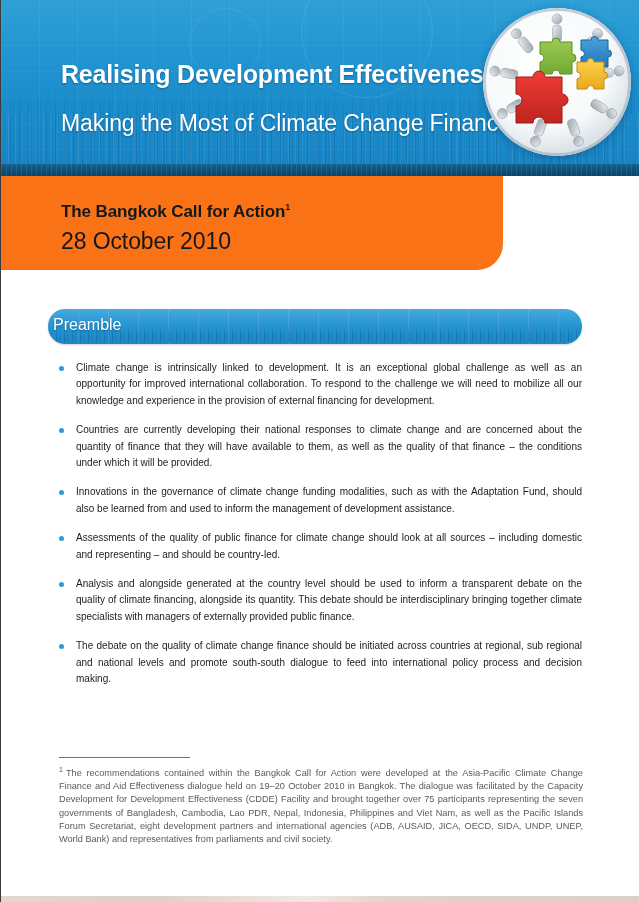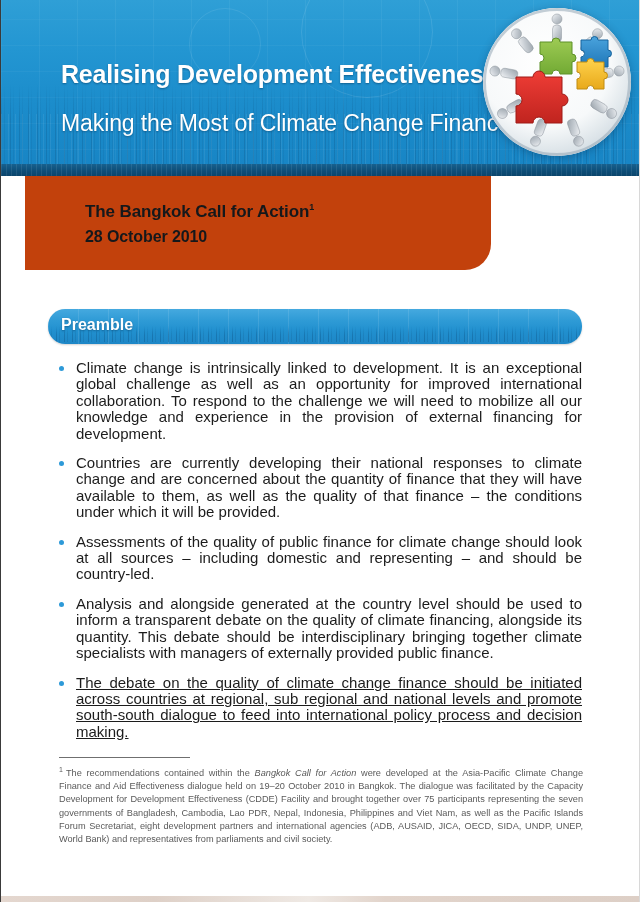--- a/index.html
+++ b/index.html
@@ -131,45 +131,44 @@
     border-radius: 50%;
     background: radial-gradient(circle at 42% 36%, #ffffff 0%, #fdfdfd 48%, #e9eef2 74%, #cfd9e0 100%);
     box-shadow: 0 2px 8px rgba(0,30,60,0.30), inset 0 0 14px rgba(170,190,205,0.45);
     overflow: hidden;
   }
 
   
   .subpanel {
     position: absolute;
     left: 0; top: 176px;
-    width: 466px;
+    width: 502px;
     height: 94px;
-    background: #c2410c;
+    background: #f97316;
     border-bottom-right-radius: 26px;
-    margin-left: 24px;
   }
   .subpanel-line1 {
     position: absolute;
     left: 60px; top: 26px;
     font-size: 17px;
     font-weight: bold;
     color: #15181b;
     letter-spacing: -0.1px;
   }
   .subpanel-line1 sup {
     font-size: 9px;
     font-weight: bold;
     vertical-align: super;
     line-height: 0;
   }
   .subpanel-line2 {
     position: absolute;
     left: 60px; top: 52px;
-    font-size: 16px;
-    font-weight: bold;
+    font-size: 23px;
+    font-weight: normal;
     color: #15181b;
     letter-spacing: -0.1px;
   }
 
   
   .section-bar {
     position: absolute;
     left: 47px; top: 309px;
     width: 534px; height: 35px;
     border-radius: 17px;
@@ -195,43 +194,43 @@
     position: absolute;
     inset: 0;
     background-image: repeating-linear-gradient(
       90deg,
       rgba(255,255,255,0.10) 0px, rgba(255,255,255,0.10) 1px,
       transparent 1px, transparent 30px
     );
   }
   .section-bar-label {
     position: absolute;
-    left: 13px; top: 7px;
+    left: 5px; top: 7px;
     color: #ffffff;
     font-size: 16px;
-    font-weight: bold;
+    font-weight: normal;
     text-shadow: 0 1px 2px rgba(0,45,80,0.45);
   }
 
   
   .bullets {
     position: absolute;
     left: 57px; top: 360px;
     width: 524px;
   }
   .bullet-item {
     position: relative;
     padding-left: 18px;
     margin-bottom: 13px;
-    font-size: 15px;
+    font-size: 10px;
     line-height: 16.4px;
     color: #1c1c1c;
     text-align: justify;
   }
-  .bullet-item:last-child { margin-bottom: 0; text-decoration: underline; }
+  .bullet-item:last-child { margin-bottom: 0; }
   .bullet-dot {
     position: absolute;
     left: 1px; top: 6px;
     width: 5px; height: 5px;
     border-radius: 50%;
     background: #2e9ad8;
   }
 
   
   .footnote-rule {
@@ -248,21 +247,21 @@
     line-height: 13.2px;
     color: #5a5a5a;
     text-align: justify;
   }
   .footnote sup {
     font-size: 7px;
     vertical-align: super;
     line-height: 0;
     margin-right: 3px;
   }
-  .footnote .it { font-style: italic; }
+  .footnote .it { }
 
   .page-bottom-strip {
     position: absolute;
     left: 0; bottom: 0;
     width: 640px; height: 6px;
     background: linear-gradient(90deg, #e4d7cf 0%, #ded0c7 24%, #efe9e4 48%, #e2d4cb 60%, #ddcfc6 100%);
   }
 </style>
 </head>
 <body>
@@ -398,20 +397,24 @@
     <div class="bullet-item">
       <span class="bullet-dot"></span>
       <span>Climate change is intrinsically linked to development. It is an exceptional global challenge as well as an opportunity for improved international collaboration. To respond to the challenge we will need to mobilize all our knowledge and experience in the provision of external financing for development.</span>
     </div>
     <div class="bullet-item">
       <span class="bullet-dot"></span>
       <span>Countries are currently developing their national responses to climate change and are concerned about the quantity of finance that they will have available to them, as well as the quality of that finance – the conditions under which it will be provided.</span>
     </div>
     <div class="bullet-item">
       <span class="bullet-dot"></span>
+      <span>Innovations in the governance of climate change funding modalities, such as with the Adaptation Fund, should also be learned from and used to inform the management of development assistance.</span>
+    </div>
+    <div class="bullet-item">
+      <span class="bullet-dot"></span>
       <span>Assessments of the quality of public finance for climate change should look at all sources – including domestic and representing – and should be country-led.</span>
     </div>
     <div class="bullet-item">
       <span class="bullet-dot"></span>
       <span>Analysis and alongside generated at the country level should be used to inform a transparent debate on the quality of climate financing, alongside its quantity. This debate should be interdisciplinary bringing together climate specialists with managers of externally provided public finance.</span>
     </div>
     <div class="bullet-item">
       <span class="bullet-dot"></span>
       <span>The debate on the quality of climate change finance should be initiated across countries at regional, sub regional and national levels and promote south-south dialogue to feed into international policy process and decision making.</span>
     </div>

